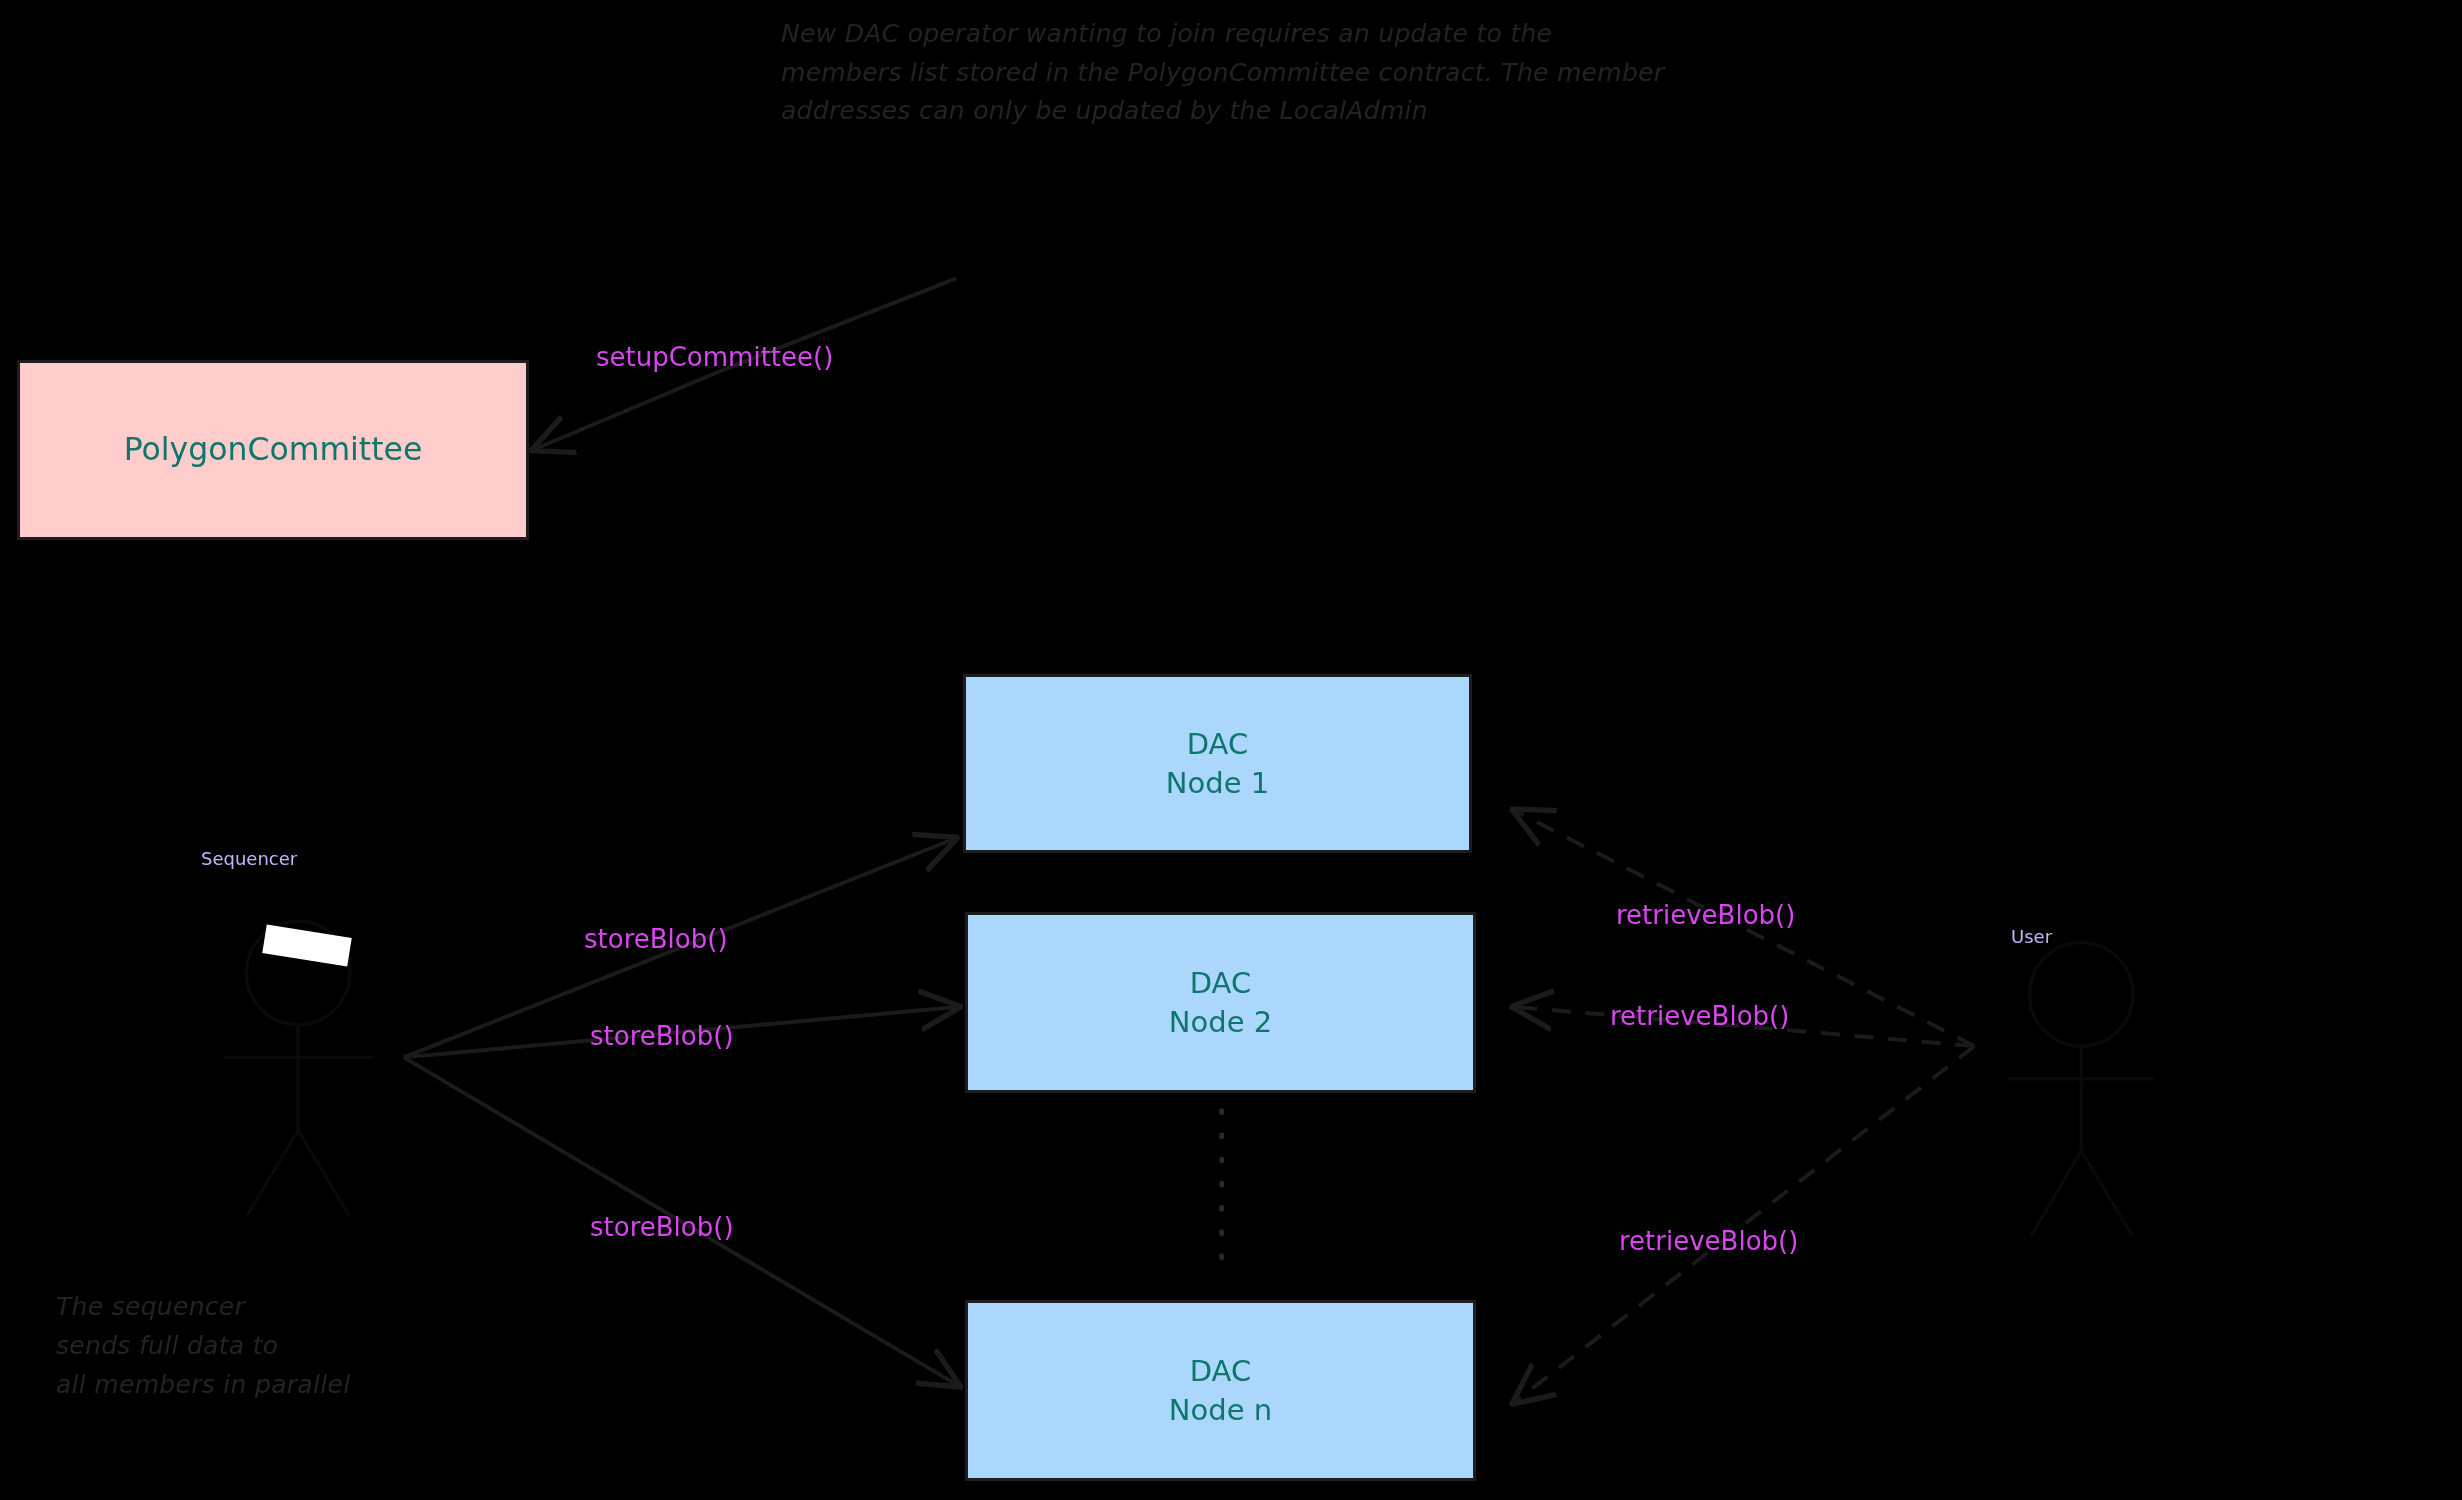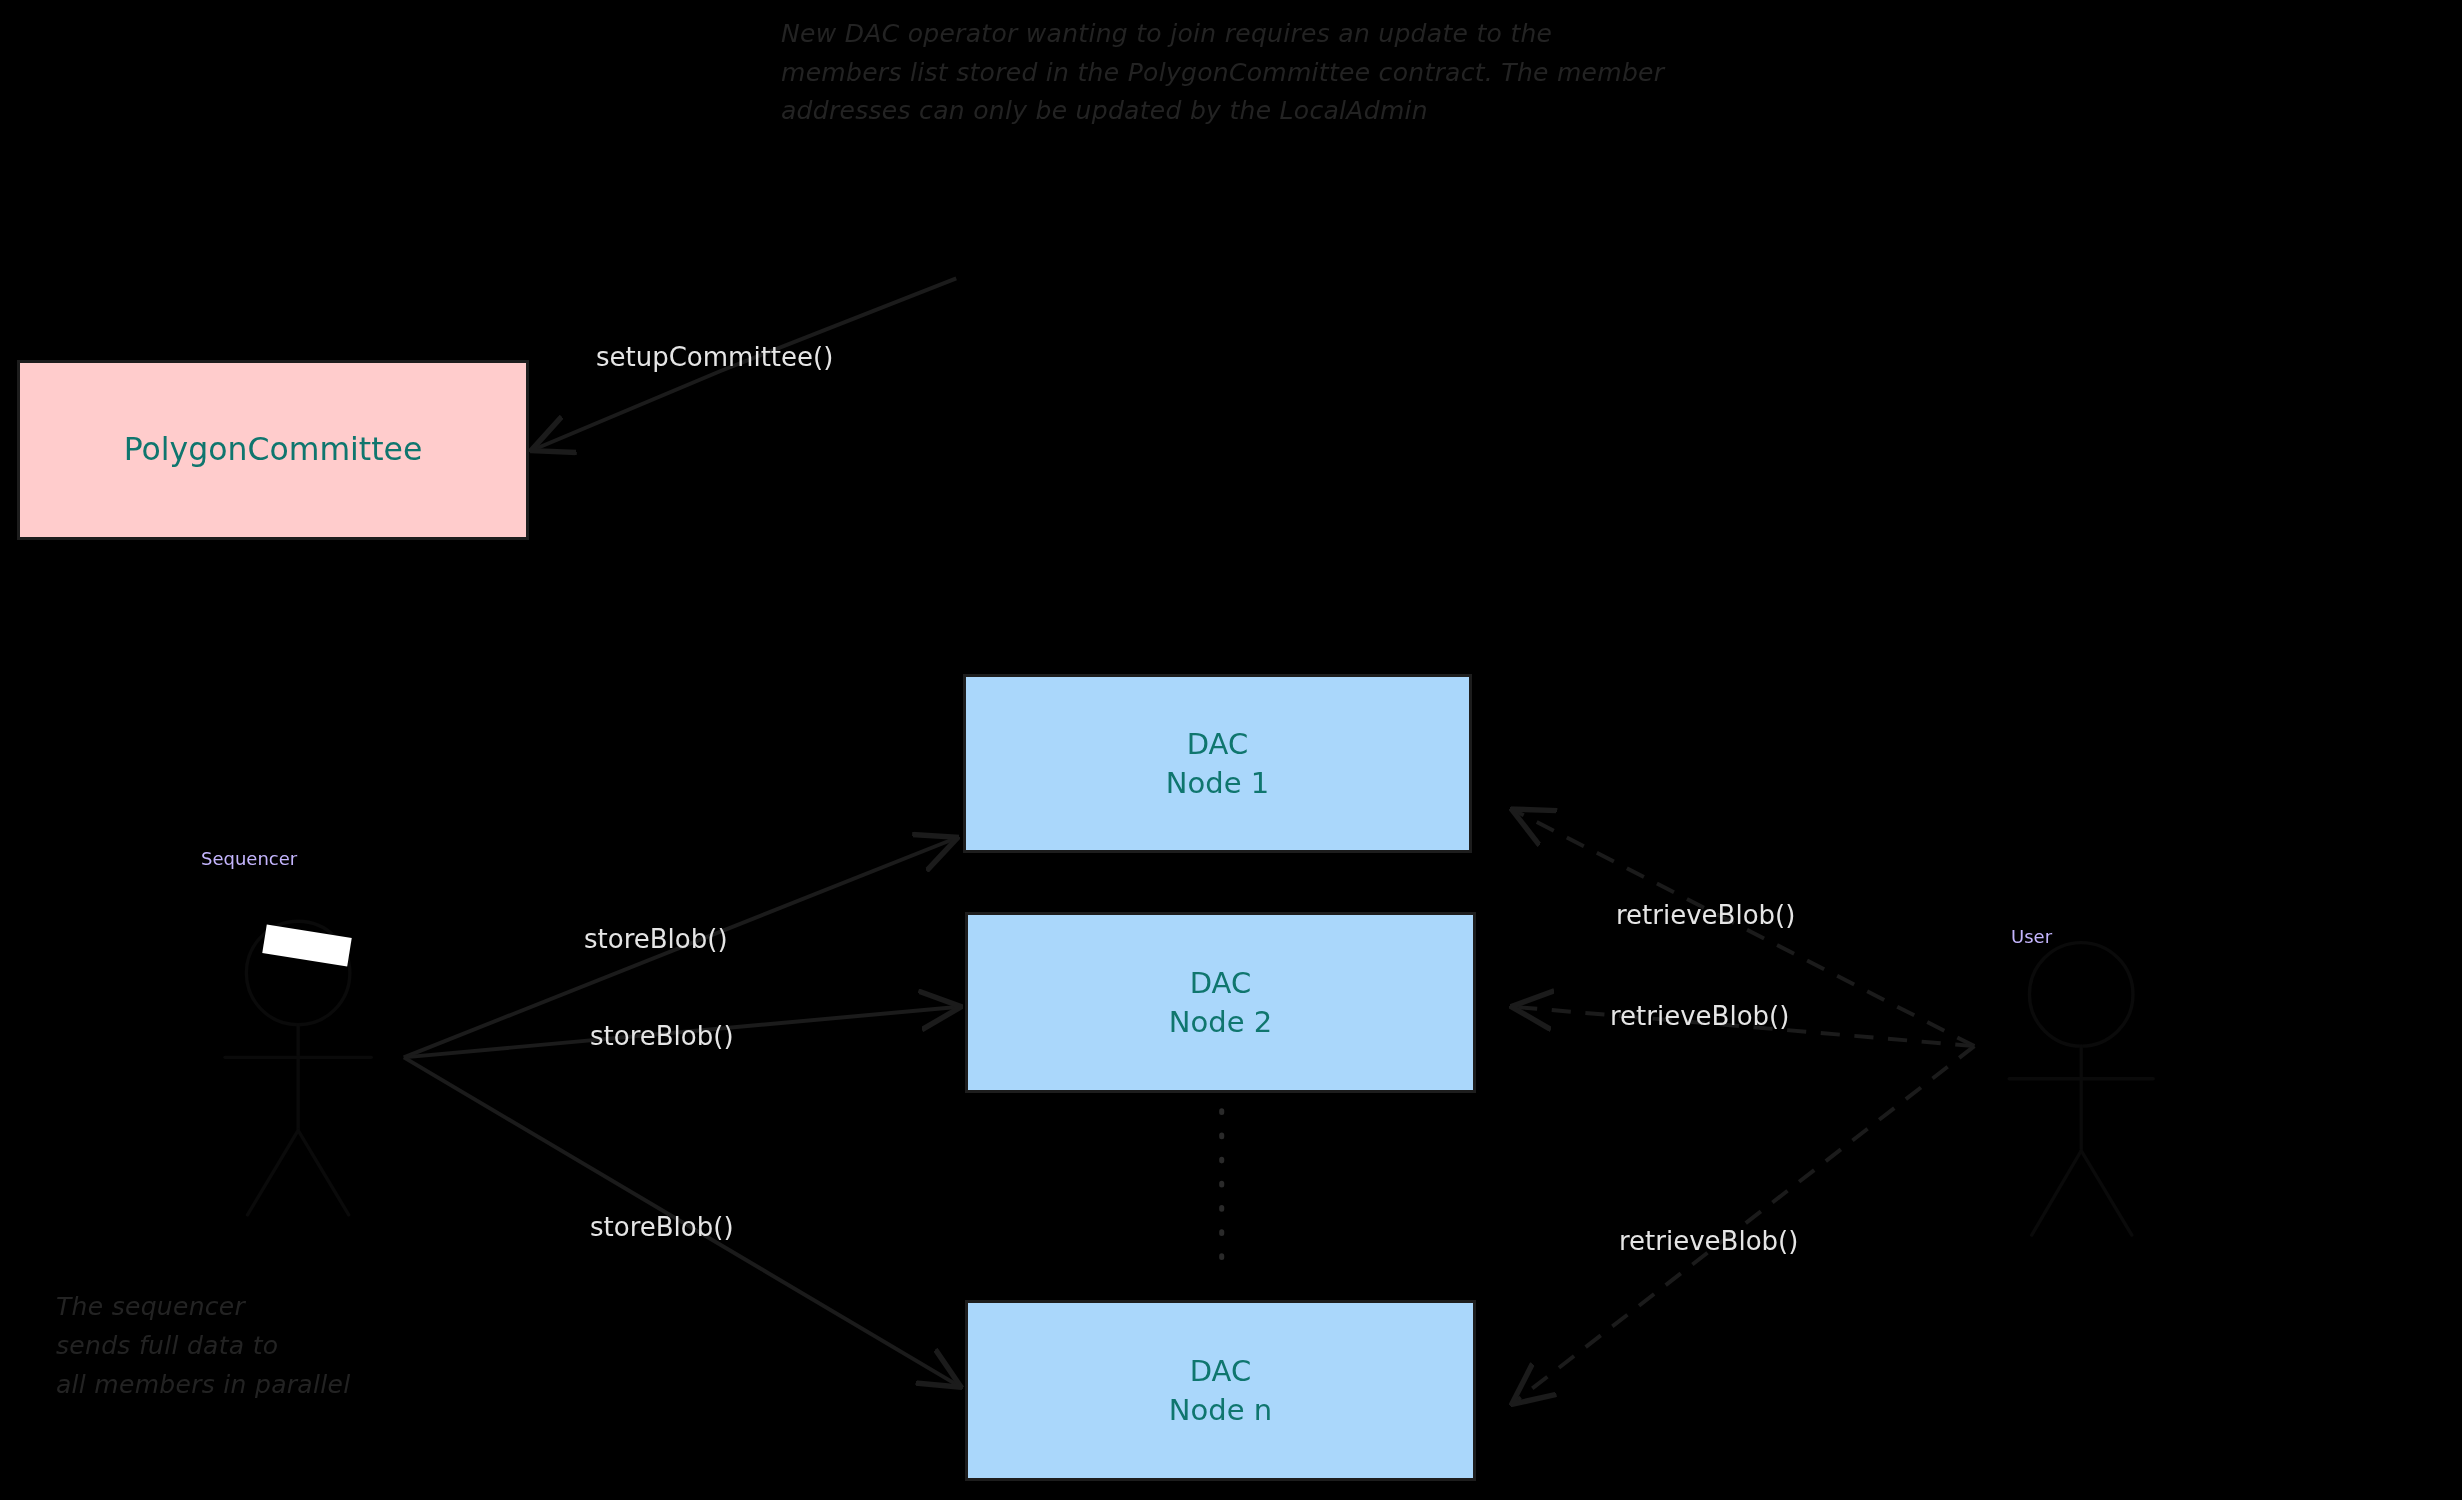--- a/index.html
+++ b/index.html
@@ -93,21 +93,21 @@
     font-size: 18px;
     font-family: "DejaVu Sans", sans-serif;
     white-space: nowrap;
   }
   #label-sequencer { left: 201px;  top: 848px; }
   #label-user      { left: 2011px; top: 926px; }
 
   
   .edge-label {
     position: absolute;
-    color: #e5e5e5;
+    color: #d946ef;
     font-size: 26px;
     font-family: "DejaVu Sans", sans-serif;
     white-space: nowrap;
   }
   #lbl-setup-committee { left: 596px; top: 342px; }
   #lbl-store-1         { left: 584px; top: 924px; }
   #lbl-store-2         { left: 590px; top: 1021px; }
   #lbl-store-3         { left: 590px; top: 1212px; }
   #lbl-retrieve-1      { left: 1616px; top: 900px; }
   #lbl-retrieve-2      { left: 1610px; top: 1001px; }

